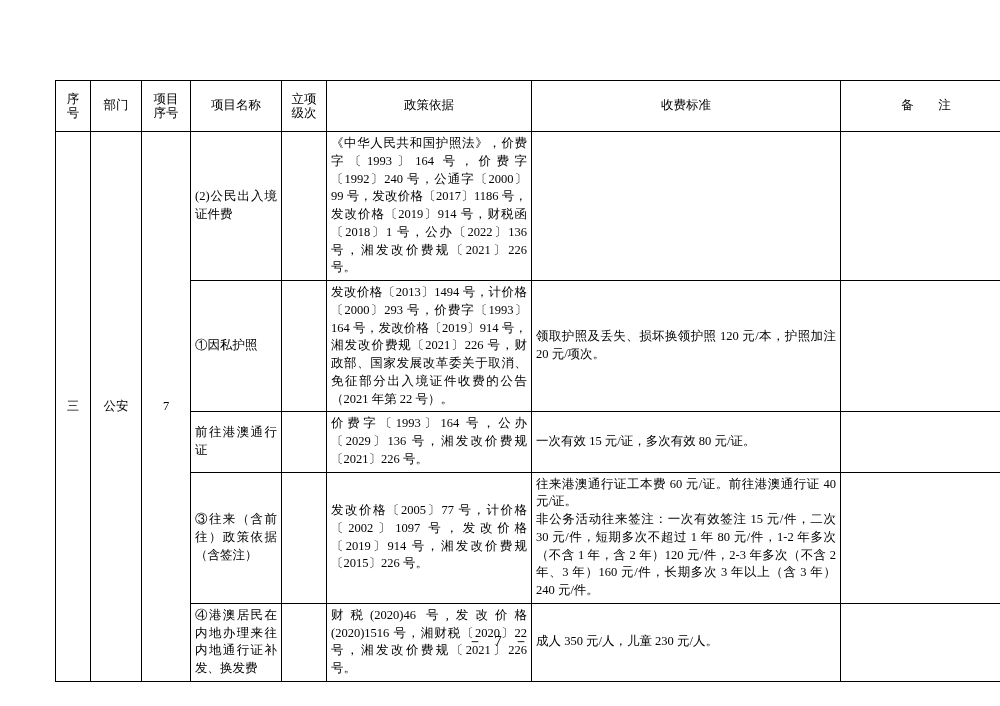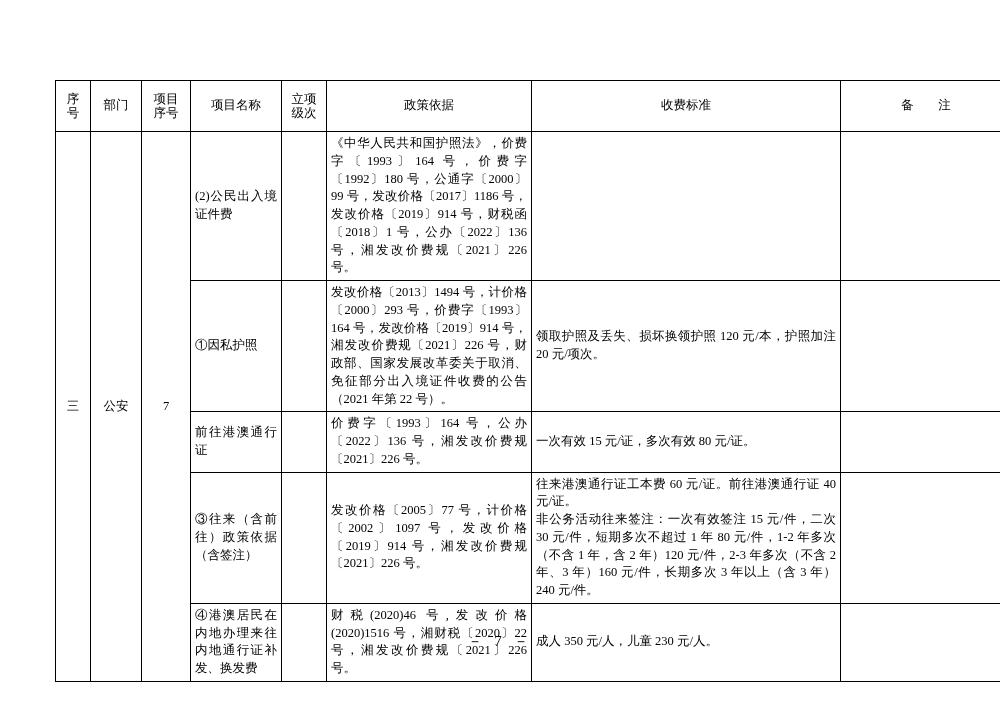--- a/index.html
+++ b/index.html
@@ -137,42 +137,42 @@
           </th>
         </tr>
       </thead>
       <tbody>
         <tr class="r1">
           <td class="cell-seq" rowspan="5">三</td>
           <td class="cell-dept" rowspan="5">公安</td>
           <td class="cell-itemno" rowspan="5">7</td>
           <td class="cell-itemname">(2)公民出入境证件费</td>
           <td class="cell-level"></td>
-          <td class="cell-policy">《中华人民共和国护照法》，价费字〔1993〕164 号，价费字〔1992〕180 号，公通字〔2000〕99 号，发改价格〔2017〕1186 号，发改价格〔2019〕914 号，财税函〔2018〕1 号，公办〔2022〕136 号，湘发改价费规〔2021〕226 号。</td>
+          <td class="cell-policy">《中华人民共和国护照法》，价费字〔1993〕164 号，价费字〔1992〕240 号，公通字〔2000〕99 号，发改价格〔2017〕1186 号，发改价格〔2019〕914 号，财税函〔2018〕1 号，公办〔2022〕136 号，湘发改价费规〔2021〕226 号。</td>
           <td class="cell-standard"></td>
           <td class="cell-remark"></td>
         </tr>
         <tr class="r2">
           <td class="cell-itemname">①因私护照</td>
           <td class="cell-level"></td>
           <td class="cell-policy">发改价格〔2013〕1494 号，计价格〔2000〕293 号，价费字〔1993〕164 号，发改价格〔2019〕914 号，湘发改价费规〔2021〕226 号，财政部、国家发展改革委关于取消、免征部分出入境证件收费的公告（2021 年第 22 号）。</td>
           <td class="cell-standard">领取护照及丢失、损坏换领护照 120 元/本，护照加注 20 元/项次。</td>
           <td class="cell-remark"></td>
         </tr>
         <tr class="r3">
           <td class="cell-itemname">前往港澳通行证</td>
           <td class="cell-level"></td>
-          <td class="cell-policy">价费字〔1993〕164 号，公办〔2022〕136 号，湘发改价费规〔2021〕226 号。</td>
+          <td class="cell-policy">价费字〔1993〕164 号，公办〔2029〕136 号，湘发改价费规〔2021〕226 号。</td>
           <td class="cell-standard">一次有效 15 元/证，多次有效 80 元/证。</td>
           <td class="cell-remark"></td>
         </tr>
         <tr class="r4">
           <td class="cell-itemname">③往来（含前往）政策依据（含签注）</td>
           <td class="cell-level"></td>
-          <td class="cell-policy">发改价格〔2005〕77 号，计价格〔2002〕1097 号，发改价格〔2019〕914 号，湘发改价费规〔2021〕226 号。</td>
+          <td class="cell-policy">发改价格〔2005〕77 号，计价格〔2002〕1097 号，发改价格〔2019〕914 号，湘发改价费规〔2015〕226 号。</td>
           <td class="cell-standard" style="white-space: pre-line;">往来港澳通行证工本费 60 元/证。前往港澳通行证 40 元/证。
 非公务活动往来签注：一次有效签注 15 元/件，二次 30 元/件，短期多次不超过 1 年 80 元/件，1-2 年多次（不含 1 年，含 2 年）120 元/件，2-3 年多次（不含 2 年、3 年）160 元/件，长期多次 3 年以上（含 3 年）240 元/件。</td>
           <td class="cell-remark"></td>
         </tr>
         <tr class="r5">
           <td class="cell-itemname">④港澳居民在内地办理来往内地通行证补发、换发费</td>
           <td class="cell-level"></td>
           <td class="cell-policy">财税(2020)46 号,发改价格(2020)1516 号，湘财税〔2020〕22 号，湘发改价费规〔2021〕226 号。</td>
           <td class="cell-standard">成人 350 元/人，儿童 230 元/人。</td>
           <td class="cell-remark"></td>

